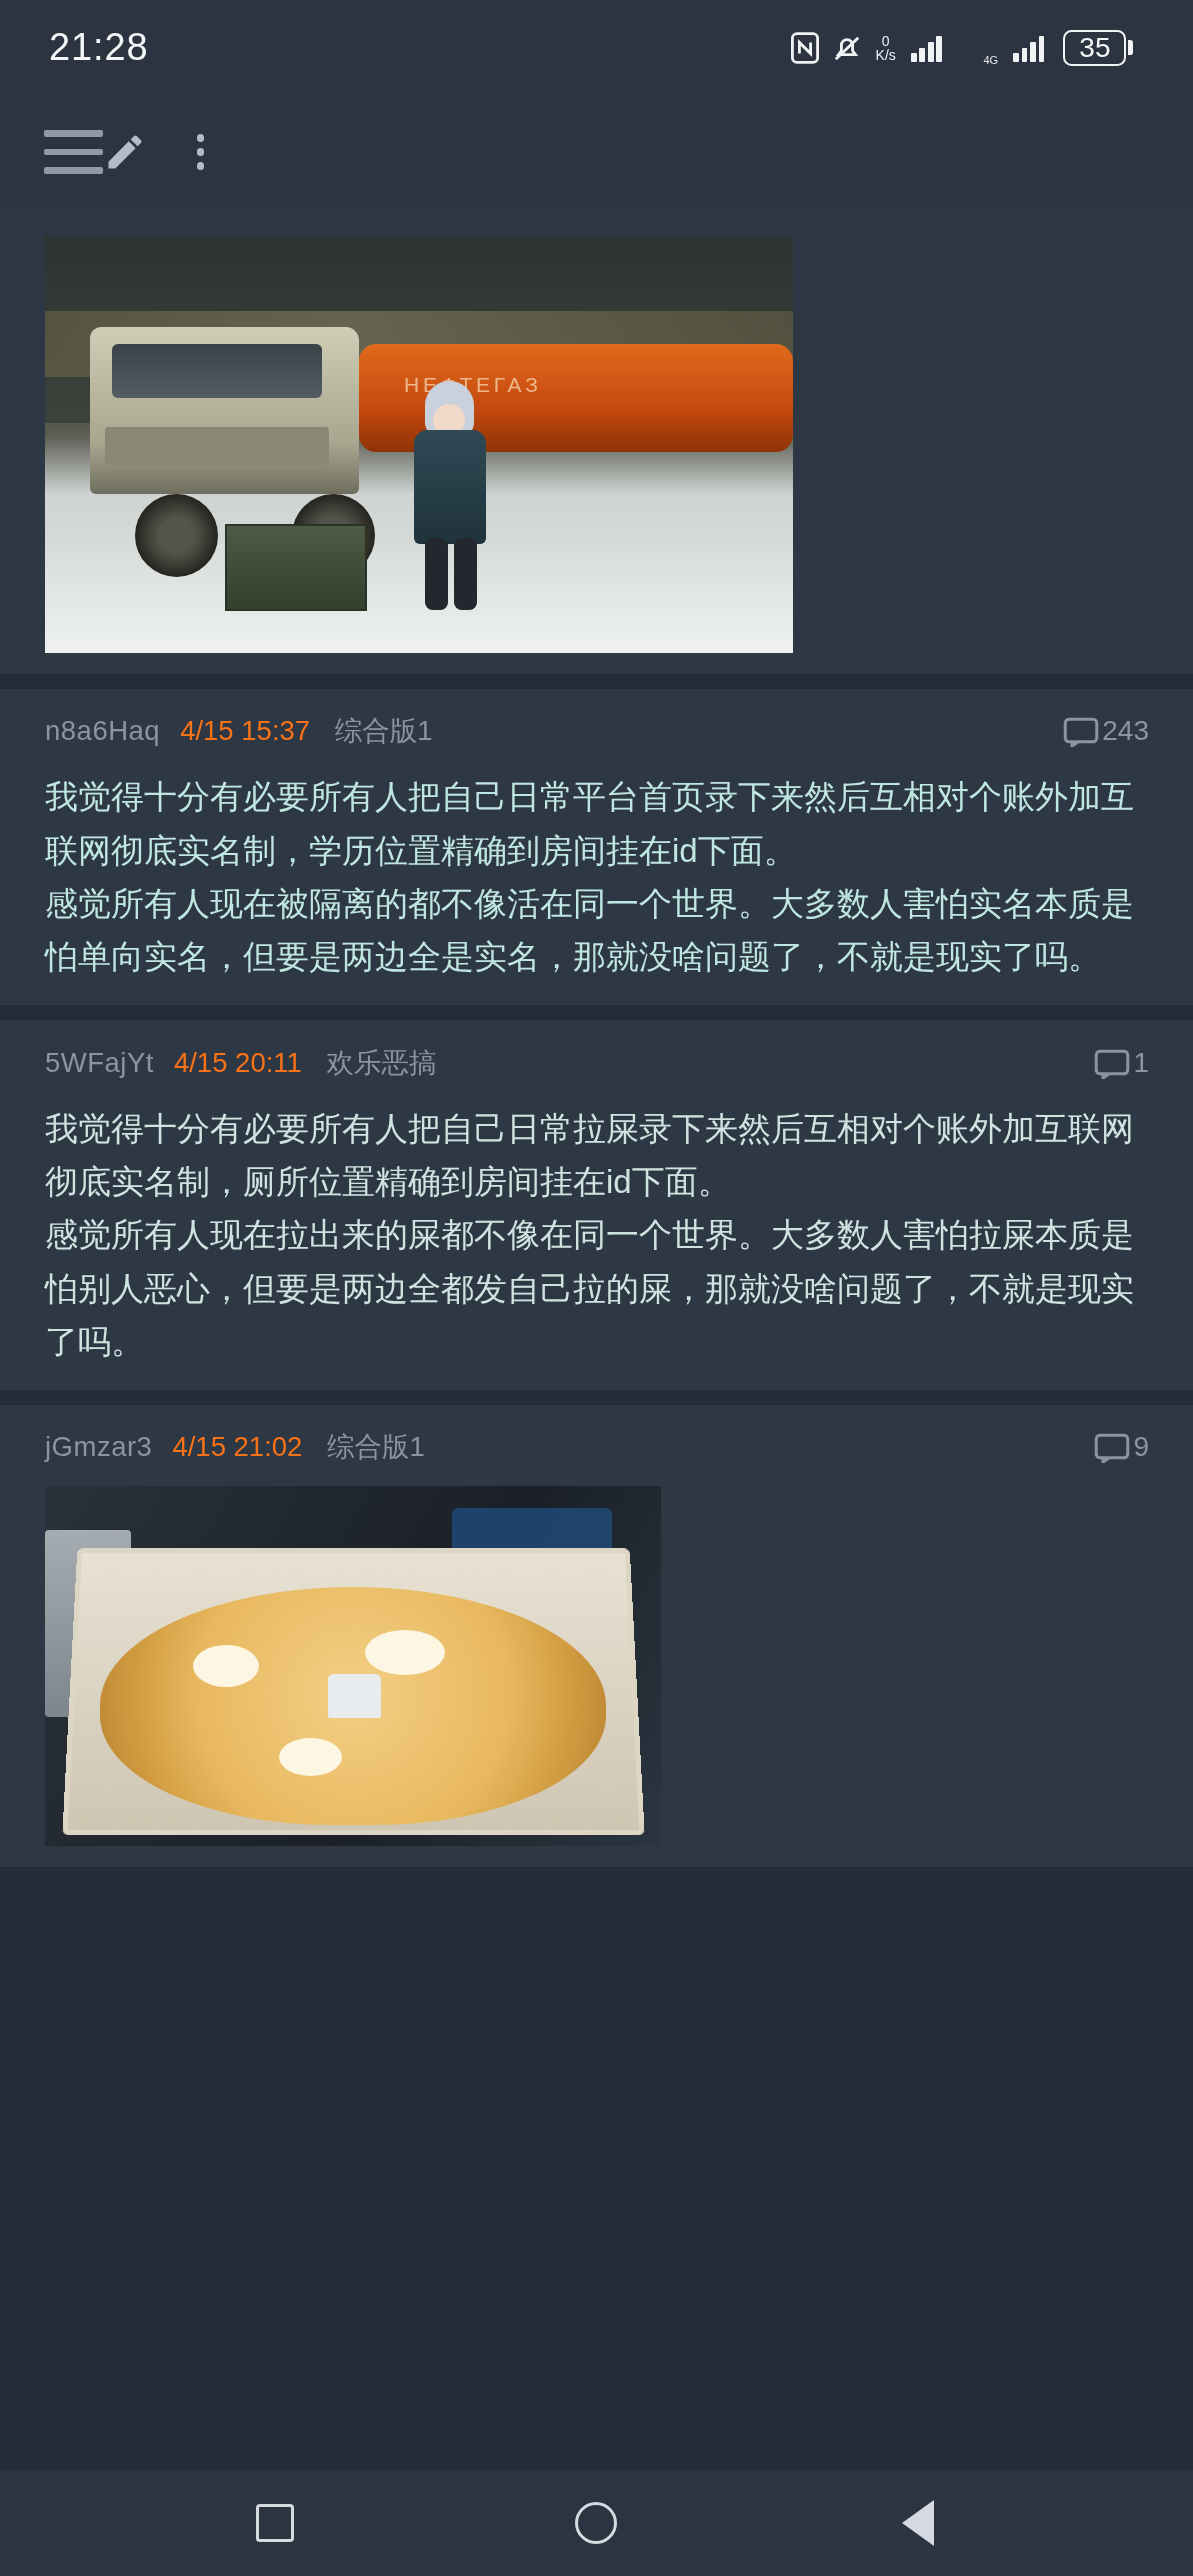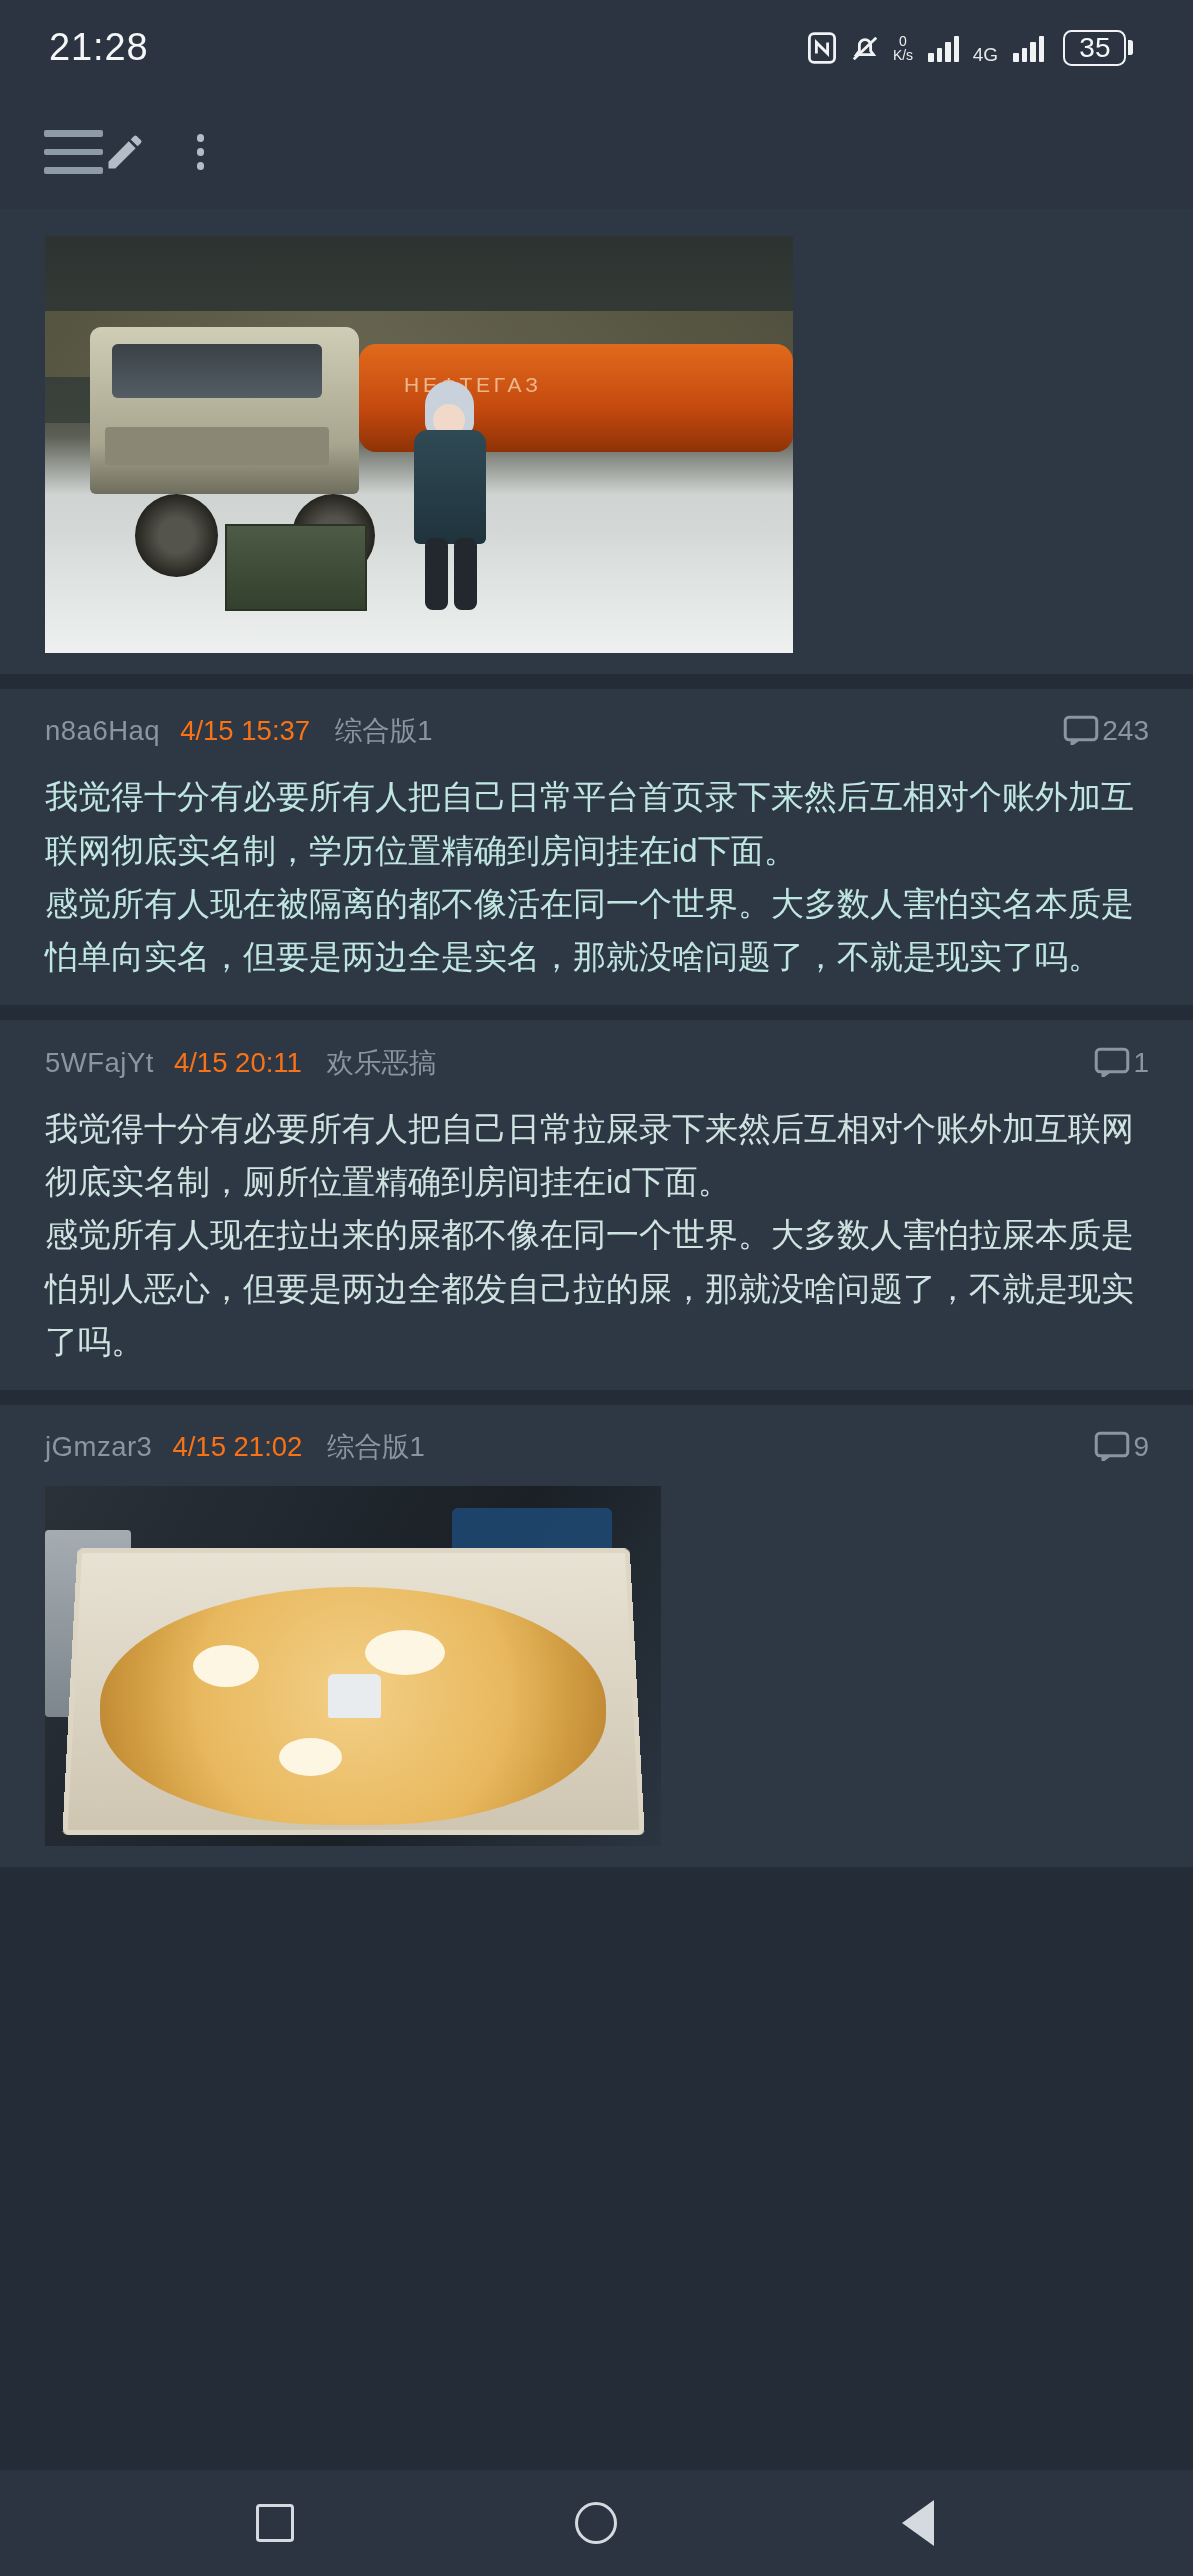--- a/index.html
+++ b/index.html
@@ -57,21 +57,21 @@
     margin-right: 1.9px;
   }
   .netspeed .n { font-size: 14px; }
   .netspeed .u { font-size: 14px; }
   .bars { display: flex; align-items: flex-end; gap: 2.8px; height: 28px; }
   .bars i { display: block; width: 5.7px; background: #f0f2f4; border-radius: 0.9px; }
   .bars i:nth-child(1) { height: 8.5px; }
   .bars i:nth-child(2) { height: 14px; }
   .bars i:nth-child(3) { height: 20px; }
   .bars i:nth-child(4) { height: 25.6px; }
-  .sim-sub { font-size: 19px; color: #e6e9ec; margin-right: 1.9px; align-self: flex-end; }
+  .sim-sub { font-size: 11px; color: #e6e9ec; margin-right: 1.9px; align-self: flex-end; margin-left: 28px; }
   .battery {
     display: flex;
     align-items: center;
     margin-left: 5.7px;
   }
   .battery .shell {
     border: 2.8px solid #f0f2f4;
     border-radius: 8.5px;
     height: 36px;
     min-width: 63px;
@@ -148,21 +148,21 @@
     display: flex;
     align-items: center;
     padding: 24.6px 44px 0 45px;
     font-size: 27.5px;
     color: #7f8b98;
   }
   .meta .uid { color: #8a95a1; letter-spacing: 0.5px; }
   .meta .time { margin-left: 20px; color: #f97316; }
   .meta .board { margin-left: 24.6px; color: #8a95a1; }
   .meta .spacer { flex: 1; }
-  .comment-wrap { display: flex; align-items: flex-start; gap: 2px; }
+  .comment-wrap { display: flex; align-items: flex-end; gap: 2px; }
   .comment-count { font-size: 28px; color: #8a95a1; }
 
   .body-text {
     padding: 21px 58px 0 45px;
     font-size: 33px;
     line-height: 1.62;
     color: #bfe6e0;
     white-space: pre-wrap;
     word-break: break-word;
   }

